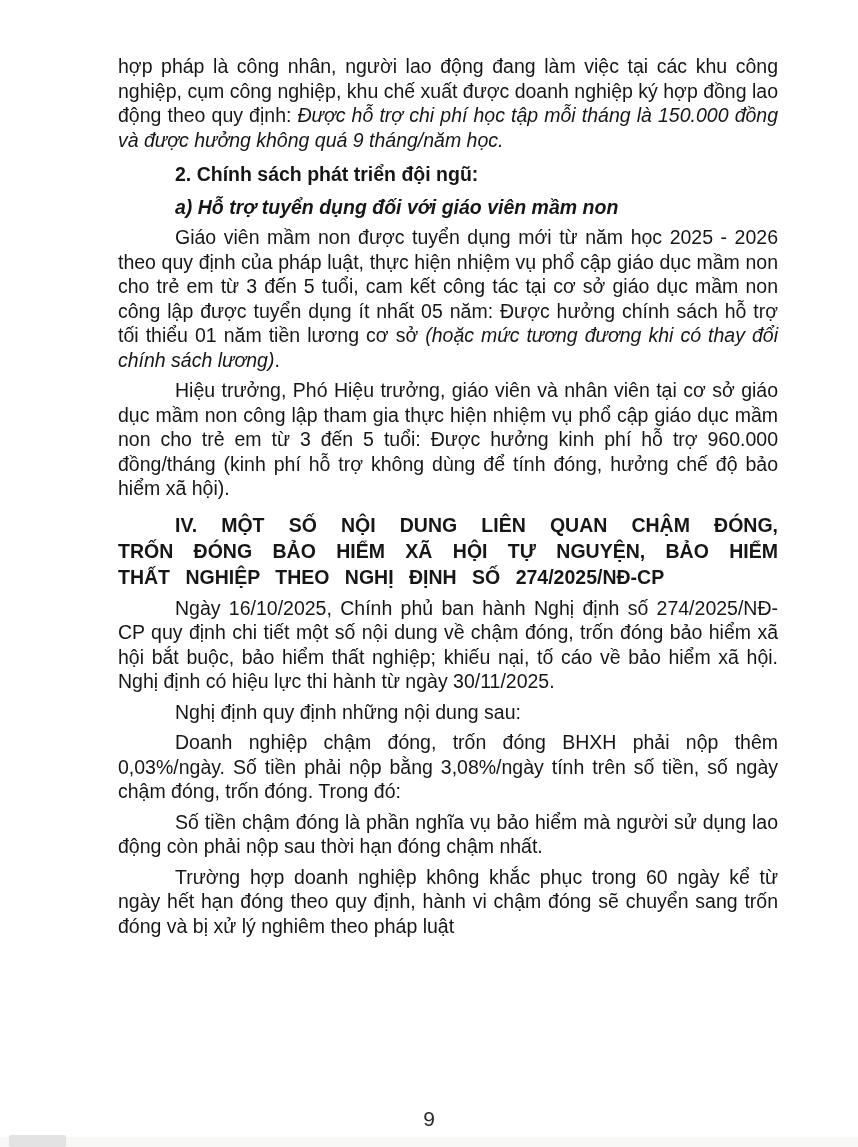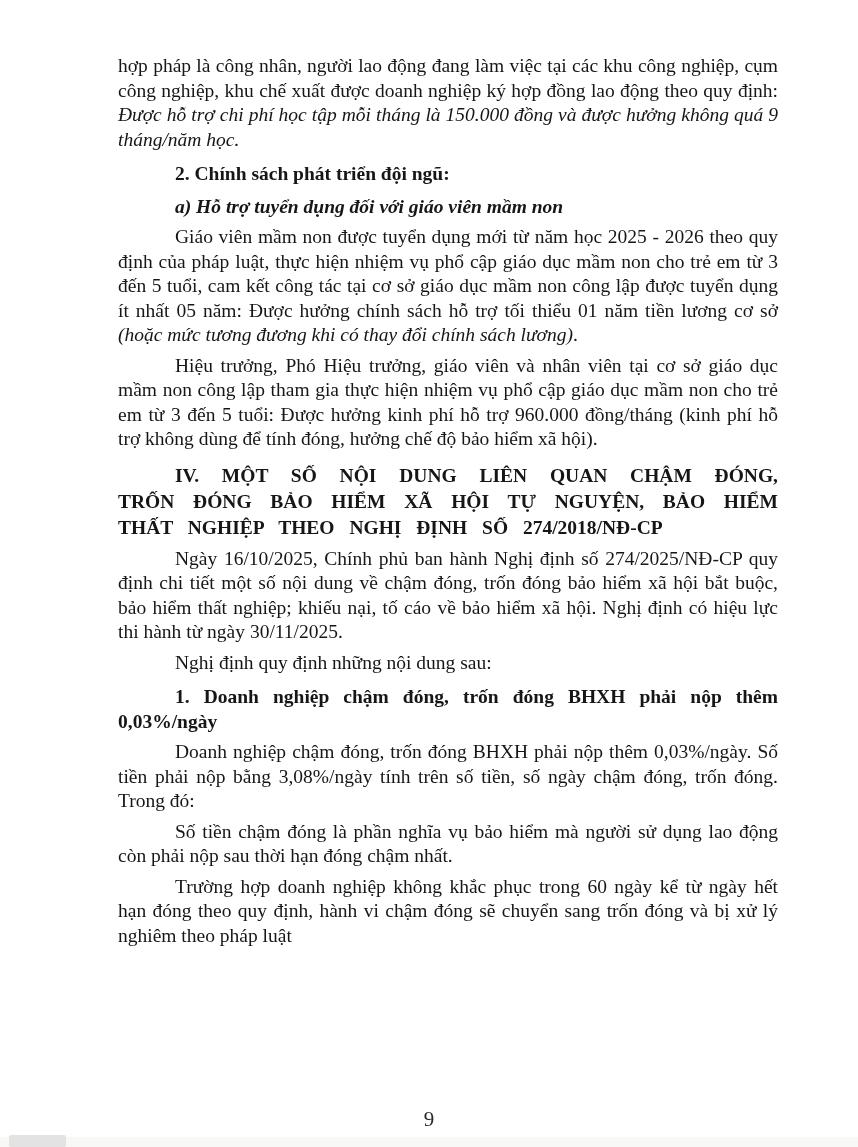--- a/index.html
+++ b/index.html
@@ -6,21 +6,21 @@
     margin: 0;
     padding: 0;
     background: #ffffff;
   }
   .page {
     position: relative;
     width: 858px;
     height: 1147px;
     background: #ffffff;
     overflow: hidden;
-    font-family: Liberation Serif, serif;
+    font-family: Liberation Sans, sans-serif;
     color: #161616;
   }
   .content {
     position: absolute;
     top: 54px;
     left: 118px;
     width: 660px;
     font-size: 19.5px;
     line-height: 24.5px;
     text-align: justify;
@@ -95,27 +95,26 @@
     <p class="para first"><span>hợp pháp là công nhân, người lao động đang làm việc tại các khu công nghiệp, cụm công nghiệp, khu chế xuất được doanh nghiệp ký hợp đồng lao động theo quy định: </span><span class="italic">Được hỗ trợ chi phí học tập mỗi tháng là 150.000 đồng và được hưởng không quá 9 tháng/năm học.</span></p>
 
     <p class="heading">2. Chính sách phát triển đội ngũ:</p>
 
     <p class="subheading">a) Hỗ trợ tuyển dụng đối với giáo viên mầm non</p>
 
     <p class="para"><span>Giáo viên mầm non được tuyển dụng mới từ năm học 2025 - 2026 theo quy định của pháp luật, thực hiện nhiệm vụ phổ cập giáo dục mầm non cho trẻ em từ 3 đến 5 tuổi, cam kết công tác tại cơ sở giáo dục mầm non công lập được tuyển dụng ít nhất 05 năm: Được hưởng chính sách hỗ trợ tối thiểu 01 năm tiền lương cơ sở </span><span class="italic">(hoặc mức tương đương khi có thay đổi chính sách lương)</span><span>.</span></p>
 
     <p class="para">Hiệu trưởng, Phó Hiệu trưởng, giáo viên và nhân viên tại cơ sở giáo dục mầm non công lập tham gia thực hiện nhiệm vụ phổ cập giáo dục mầm non cho trẻ em từ 3 đến 5 tuổi: Được hưởng kinh phí hỗ trợ 960.000 đồng/tháng (kinh phí hỗ trợ không dùng để tính đóng, hưởng chế độ bảo hiểm xã hội).</p>
 
-    <p class="section-heading">IV. MỘT SỐ NỘI DUNG LIÊN QUAN CHẬM ĐÓNG, TRỐN ĐÓNG BẢO HIỂM XÃ HỘI TỰ NGUYỆN, BẢO HIỂM THẤT NGHIỆP THEO NGHỊ ĐỊNH SỐ 274/2018/NĐ-CP</p>
+    <p class="section-heading">IV. MỘT SỐ NỘI DUNG LIÊN QUAN CHẬM ĐÓNG, TRỐN ĐÓNG BẢO HIỂM XÃ HỘI TỰ NGUYỆN, BẢO HIỂM THẤT NGHIỆP THEO NGHỊ ĐỊNH SỐ 274/2025/NĐ-CP</p>
 
     <p class="para">Ngày 16/10/2025, Chính phủ ban hành Nghị định số 274/2025/NĐ-CP quy định chi tiết một số nội dung về chậm đóng, trốn đóng bảo hiểm xã hội bắt buộc, bảo hiểm thất nghiệp; khiếu nại, tố cáo về bảo hiểm xã hội. Nghị định có hiệu lực thi hành từ ngày 30/11/2025.</p>
 
     <p class="para">Nghị định quy định những nội dung sau:</p>
 
-    <p class="heading">1. Doanh nghiệp chậm đóng, trốn đóng BHXH phải nộp thêm 0,03%/ngày</p>
 
     <p class="para">Doanh nghiệp chậm đóng, trốn đóng BHXH phải nộp thêm 0,03%/ngày. Số tiền phải nộp bằng 3,08%/ngày tính trên số tiền, số ngày chậm đóng, trốn đóng. Trong đó:</p>
 
     <p class="para">Số tiền chậm đóng là phần nghĩa vụ bảo hiểm mà người sử dụng lao động còn phải nộp sau thời hạn đóng chậm nhất.</p>
 
 
 
     <p class="para">Trường hợp doanh nghiệp không khắc phục trong 60 ngày kể từ ngày hết hạn đóng theo quy định, hành vi chậm đóng sẽ chuyển sang trốn đóng và bị xử lý nghiêm theo pháp luật</p>
 
 

